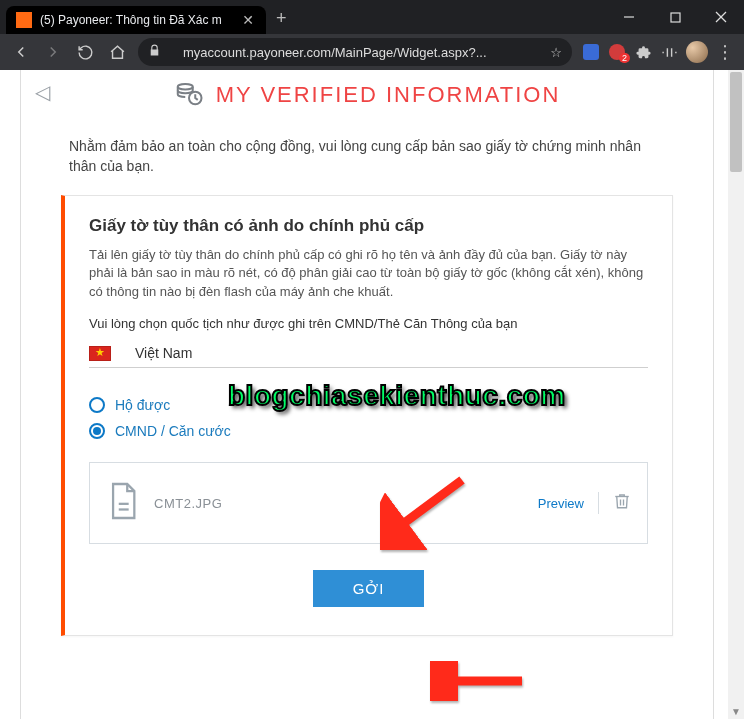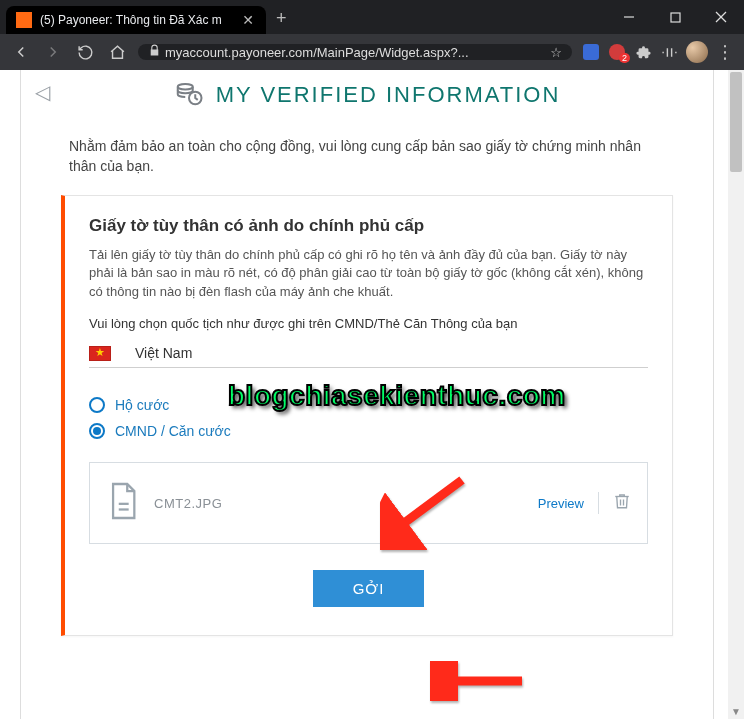--- a/index.html
+++ b/index.html
@@ -13,42 +13,42 @@
   .tab .tab-close { color: #bbb; font-size: 14px; cursor: pointer; padding: 0 4px; }
   .new-tab { color: #bbb; font-size: 18px; padding: 8px 10px 0 10px; cursor: pointer; }
   .titlebar-spacer { flex: 1; }
   .window-controls { display: flex; }
   .window-btn { width: 46px; display: flex; align-items: center; justify-content: center; color: #ddd; cursor: pointer; }
   .window-btn svg { stroke: #ddd; }
 
   
   .toolbar { height: 36px; background: #35363a; display: flex; align-items: center; padding: 0 6px; gap: 2px; }
   .tool-btn { width: 30px; height: 30px; display: flex; align-items: center; justify-content: center; color: #bbb; border-radius: 50%; cursor: pointer; }
-  .addr { flex: 1; background: #202124; height: 16px; border-radius: 14px; display: flex; align-items: center; padding: 0 10px; color: #bbb; font-size: 13px; gap: 4px; margin: 0 4px; }
+  .addr { flex: 1; background: #202124; height: 28px; border-radius: 14px; display: flex; align-items: center; padding: 0 10px; color: #bbb; font-size: 13px; gap: 22px; margin: 0 4px; }
   .addr .lock { color: #ccc; }
   .addr .url-text { flex: 1; white-space: nowrap; overflow: hidden; text-overflow: ellipsis; color: #ddd;}
   .addr .star { color: #ccc; cursor: pointer; }
   .ext-icons { display: flex; align-items: center; gap: 8px; padding: 0 4px; }
   .ext-icons .ext { width: 18px; height: 18px; display: flex; align-items: center; justify-content: center; font-size: 14px; color: #ccc; cursor: pointer; position: relative;}
   .badge { position: absolute; bottom: -2px; right: -4px; background:#e33; color:#fff; font-size:9px; border-radius:6px; padding:0 3px; line-height:10px;}
   .avatar { width: 22px; height: 22px; border-radius: 50%; background: radial-gradient(circle at 30% 30%, #e8c9a8, #8a6a4a); cursor: pointer; }
 
   
   .viewport { position: absolute; top: 70px; left: 0; right: 0; bottom: 0; background: #fff; overflow: hidden; }
   .scroll-track { position: absolute; right: 0; top: 0; bottom: 0; width: 16px; background: #f1f1f1; }
   .scroll-thumb { position: absolute; right: 2px; top: 2px; width: 12px; height: 100px; background: #c1c1c1; border-radius: 2px; }
   .scroll-up,.scroll-down{position:absolute;right:0;width:16px;height:16px;color:#888;font-size:10px;display:flex;align-items:center;justify-content:center;}
   .scroll-up{top:0;} .scroll-down{bottom:0;}
 
   .content { position: absolute; top: 0; left: 20px; right: 30px; bottom: 0; border-left: 1px solid #ddd; border-right: 1px solid #ddd; padding: 0; }
 
   .page-head { display: flex; align-items: center; justify-content: center; gap: 12px; padding: 8px 0 16px; position: relative; }
   .back-tri { position: absolute; left: 14px; top: 10px; color: #9aa0a6; font-size: 20px; cursor: pointer; }
   .head-icon { color: #7a7f85; }
-  .page-title { color: #0f766e; letter-spacing: 2px; font-size: 22px; font-weight: 400; }
+  .page-title { color: #ef4444; letter-spacing: 2px; font-size: 22px; font-weight: 400; }
 
   .intro { color: #444; font-size: 14px; padding: 8px 48px 18px; line-height: 1.45; }
 
   .card { margin: 0 40px; border: 1px solid #e4e4e4; border-left: 4px solid #ff4c00; padding: 20px 24px 28px; box-shadow: 0 1px 2px rgba(0,0,0,.04); }
   .card h3 { color: #333; font-size: 17px; font-weight: 700; margin-bottom: 10px; }
   .card p.desc { color: #555; font-size: 13px; line-height: 1.45; margin-bottom: 14px; }
   .card p.pick { color: #333; font-size: 13px; margin-bottom: 10px; }
 
   .country-row { display: flex; align-items: center; gap: 24px; border-bottom: 1px solid #cfcfcf; padding: 4px 0 6px; margin-bottom: 24px; cursor: pointer; }
   .flag { width: 22px; height: 15px; background: #da251d; position: relative; display: inline-block; border:1px solid rgba(0,0,0,.15);}
@@ -190,21 +190,21 @@
       <p class="pick">Vui lòng chọn quốc tịch như được ghi trên CMND/Thẻ Căn Thông của bạn</p>
 
       <div class="country-row">
         <span class="flag"></span>
         <span class="country-name">Việt Nam</span>
       </div>
 
       <div class="radios">
         <div class="radio-row">
           <span class="radio-outer"></span>
-          <span>Hộ cước</span>
+          <span>Hộ được</span>
         </div>
         <div class="radio-row">
           <span class="radio-outer">
               <span class="radio-inner"></span>
             </span>
           <span>CMND / Căn cước</span>
         </div>
       </div>
 
       <div class="upload-box">

